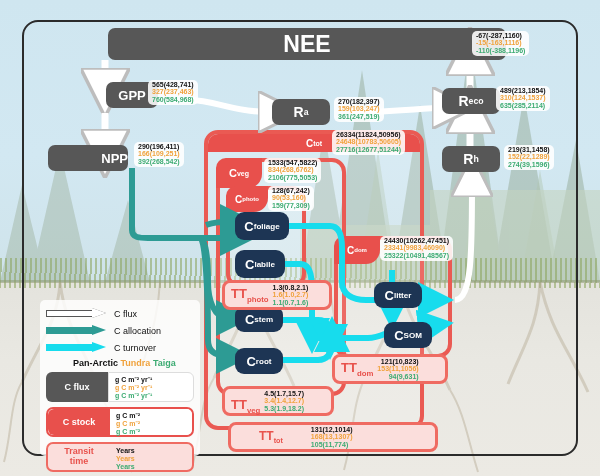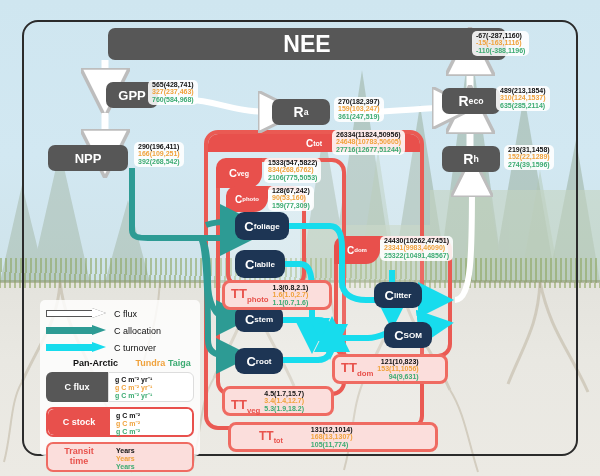--- a/index.html
+++ b/index.html
@@ -62,21 +62,21 @@
   .arrow .head{ position:absolute; left:46px; top:-1px; width:0; height:0;
                 border-top:5.5px solid transparent; border-bottom:5.5px solid transparent; }
   .a-flux .shaft{ background:#fff; border:1px solid #555; }
   .a-flux .head{ border-left:14px solid #fff; filter:drop-shadow(0 0 0 #555); }
   .a-alloc .shaft{ background:#2d9b94; }
   .a-alloc .head{ border-left:14px solid #2d9b94; }
   .a-turn  .shaft{ background:#17dced; }
   .a-turn  .head{ border-left:14px solid #17dced; }
 
   .scale-row{ font-size:9px; font-weight:bold; margin:3px 0 4px 2px; }
-  .scale-row .pa{ color:#111;padding-left:25px; } .scale-row .tu{ color:#f0a23c;margin-left:15px; } .scale-row .ta{ color:#3cab72; }
+  .scale-row .pa{ color:#111;padding-left:25px; } .scale-row .tu{ color:#f0a23c; } .scale-row .ta{ color:#3cab72; }
 
   .unitbox{ position:relative; display:flex; align-items:stretch;
             height:30px; margin-bottom:5px; }
   .unitbox .key{ display:flex; align-items:center; justify-content:center;
                  width:62px; font-size:9px; font-weight:bold; color:#fff; }
   .unitbox .key.g{ background:#575757; border-radius:6px 0 0 6px; }
   .unitbox .key.r{ background:#e8504c; border-radius:6px 0 0 6px; }
   .unitbox .key.p{ color:#e8524c; }
   .unitbox .u{ flex:1; background:#fff; border-radius:0 6px 6px 0;
                border:1px solid #ddd; font-size:7px; font-weight:bold;
@@ -222,21 +222,21 @@
 
   <div class="box gray" style="left:70px; top:82px; width:52px; height:26px; font-size:13px;margin-left:36px;">
     <span>GPP</span>
   </div>
   <div class="vals" style="left:148px; top:80px;">
     <div class="pa">565(428,741)</div>
     <div class="tu">327(237,463)</div>
     <div class="ta">760(584,968)</div>
   </div>
 
-  <div class="box gray" style="left:48px; top:145px; width:80px; height:26px; font-size:13px;">
+  <div class="box gray" style="left:48px; top:145px; width:80px; height:26px; font-size:13px;justify-content:flex-end;">
     <span>NPP</span>
   </div>
   <div class="vals" style="left:134px; top:142px;">
     <div class="pa">290(196,411)</div>
     <div class="tu">166(109,251)</div>
     <div class="ta">392(268,542)</div>
   </div>
 
   <div class="box gray" style="left:272px; top:99px; width:58px; height:26px; font-size:14px;">
     <span>R</span>

